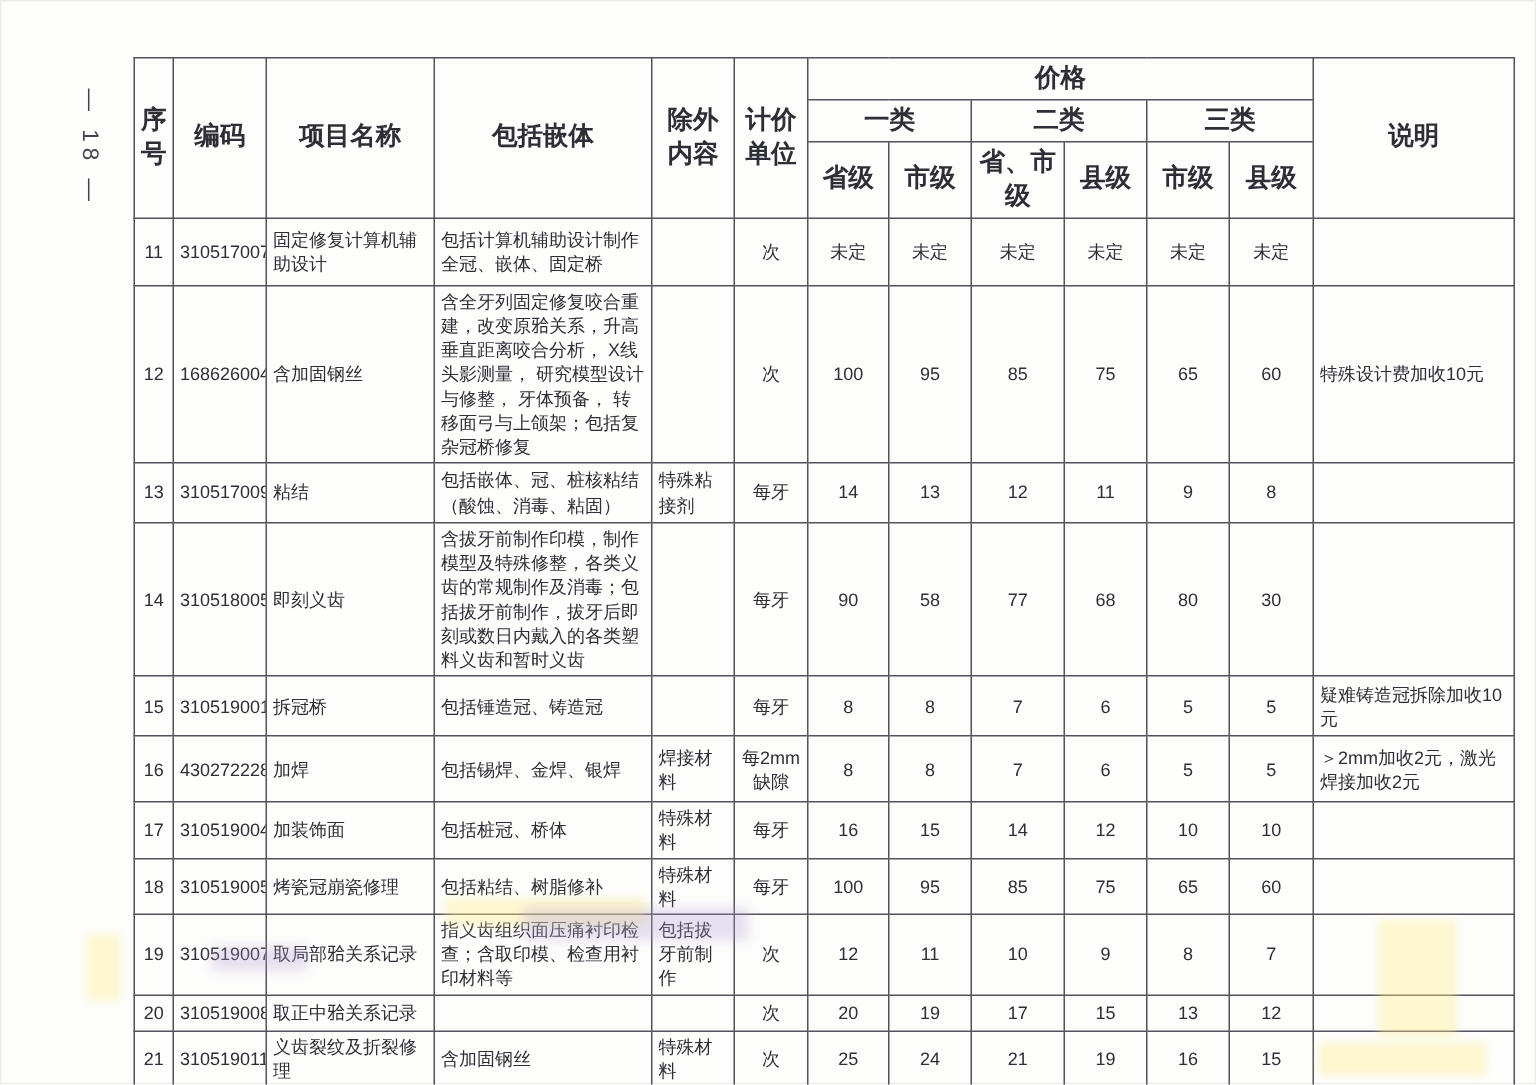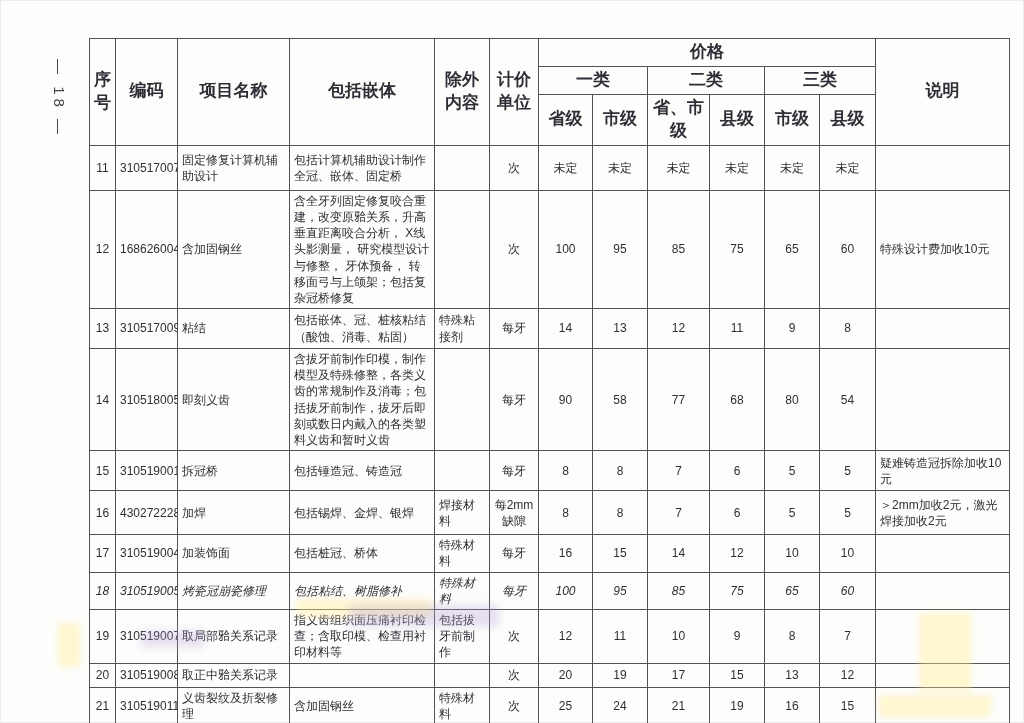--- a/index.html
+++ b/index.html
@@ -48,21 +48,21 @@
   td.c-name, td.c-content, td.c-excl, td.c-note{text-align:left;}
   td.c-content{line-height:1.3;}
   
   tr.r0{height:45px;}
   tr.r1{height:110px;}
   tr.r2{height:40px;}
   tr.r3{height:100px;}
   tr.r4{height:40px;}
   tr.r5{height:44px;}
   tr.r6{height:26px;}
-  tr.r7{height:25px;font-style:italic;}
+  tr.r7{height:25px;}
   tr.r8{height:46px;}
   tr.r9{height:24px;}
   tr.r10{height:35px;}
   
   .artifact{position:absolute;pointer-events:none;filter:blur(3px);}
   .art-yellow{background:rgba(255,238,140,0.40);}
   .art-bleed{background:rgba(176,156,210,0.30);filter:blur(4px);}
 </style>
 </head>
 <body>
@@ -163,21 +163,21 @@
           <td class="c-code">310518005</td>
           <td class="c-name">即刻义齿</td>
           <td class="c-content">含拔牙前制作印模，制作模型及特殊修整，各类义齿的常规制作及消毒；包括拔牙前制作，拔牙后即刻或数日内戴入的各类塑料义齿和暂时义齿</td>
           <td class="c-excl"></td>
           <td class="c-unit">每牙</td>
           <td class="c-price">90</td>
           <td class="c-price">58</td>
           <td class="c-price">77</td>
           <td class="c-price">68</td>
           <td class="c-price">80</td>
-          <td class="c-price">54</td>
+          <td class="c-price">30</td>
           <td class="c-note"></td>
         </tr>
         <tr class="r4">
           <td class="c-seq">15</td>
           <td class="c-code">310519001</td>
           <td class="c-name">拆冠桥</td>
           <td class="c-content">包括锤造冠、铸造冠</td>
           <td class="c-excl"></td>
           <td class="c-unit">每牙</td>
           <td class="c-price">8</td>

